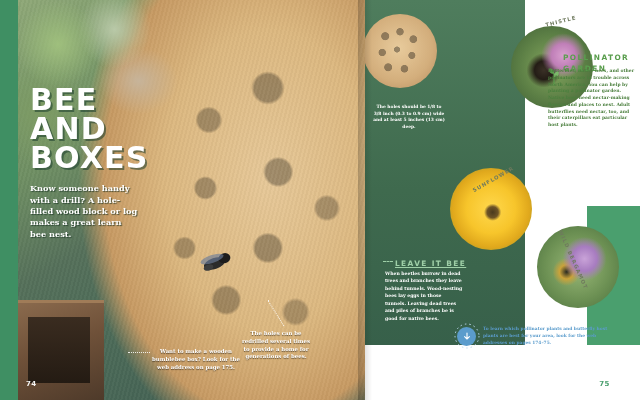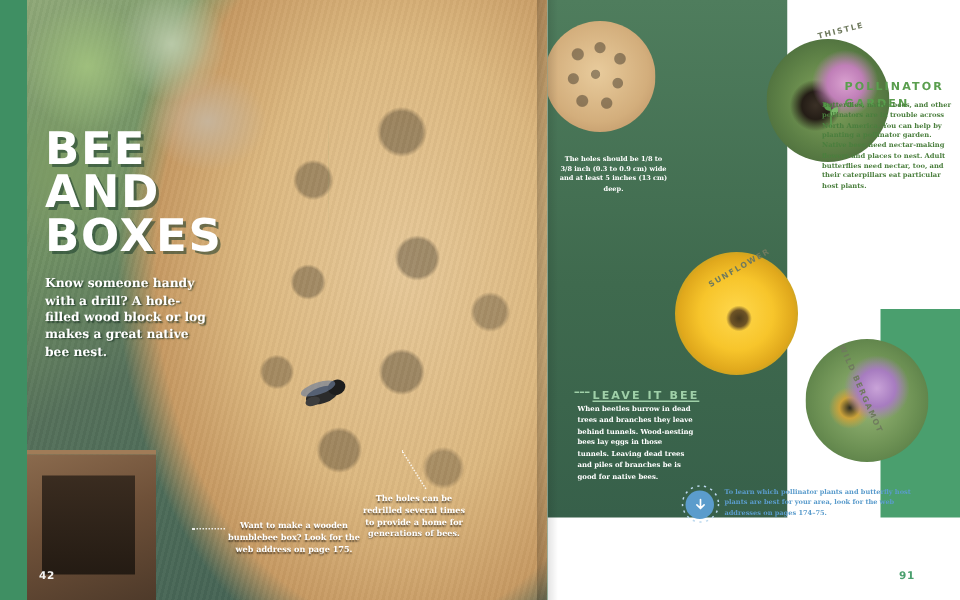--- a/index.html
+++ b/index.html
@@ -271,30 +271,30 @@
         <ellipse cx="9" cy="16" rx="5" ry="3" fill="#3d3d3d"></ellipse>
       </svg>
 
       <div class="wood-box"></div>
     </div>
 
     <div class="title-block">
       <div class="title-line">BEE</div>
       <div class="title-line">AND</div>
       <div class="title-line">BOXES</div>
-      <div class="title-sub">Know someone handy with a drill? A hole-filled wood block or log makes a great native bee nest.</div>
+      <div class="title-sub">Know someone handy with a drill? A hole-filled wood block or log makes a great learn bee nest.</div>
     </div>
 
     <div class="dot-line" style="left:128px; top:352px; width:22px;"></div>
     <div class="callout callout-bumblebee">Want to make a wooden bumblebee box? Look for the web address on page 175.</div>
 
     <div class="dot-line" style="left:268px; top:300px; width:30px; transform:rotate(58deg); transform-origin:left center;"></div>
     <div class="callout callout-redrill">The holes can be redrilled several times to provide a home for generations of bees.</div>
 
-    <div class="pagenum pagenum-left">42</div>
+    <div class="pagenum pagenum-left">74</div>
   </div>
 
   <div class="page-right">
 
     <div class="green-panel"></div>
     <div class="white-col"></div>
     <div class="green-panel-right"></div>
 
     <div class="circ circ-holes"></div>
 
@@ -331,17 +331,17 @@
 
     <div class="info-box">
       <div class="info-circle">
         <svg viewBox="0 0 10 10">
           <path d="M5 1 L5 6.5 M2.6 4.6 L5 7 L7.4 4.6" stroke="#ffffff" stroke-width="1.1" fill="none" stroke-linecap="round" stroke-linejoin="round"></path>
         </svg>
       </div>
       <div class="info-text">To learn which pollinator plants and butterfly host plants are best for your area, look for the web addresses on pages 174–75.</div>
     </div>
 
-    <div class="pagenum pagenum-right">91</div>
+    <div class="pagenum pagenum-right">75</div>
   </div>
 
   <div class="gutter-shadow"></div>
 </div>
 
 </body></html>

